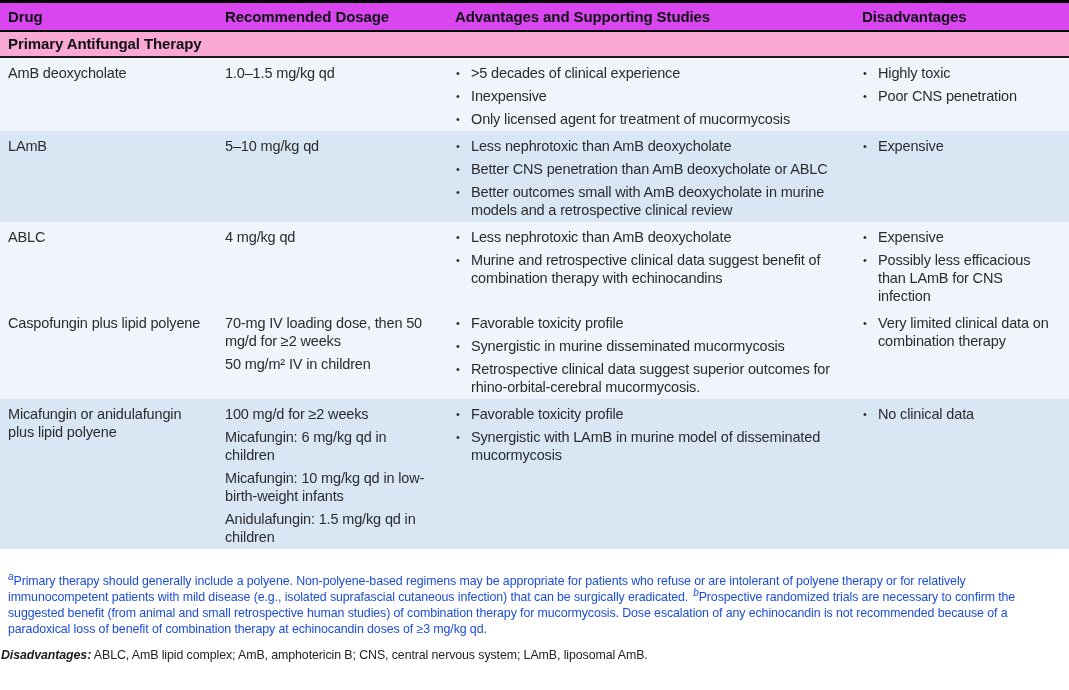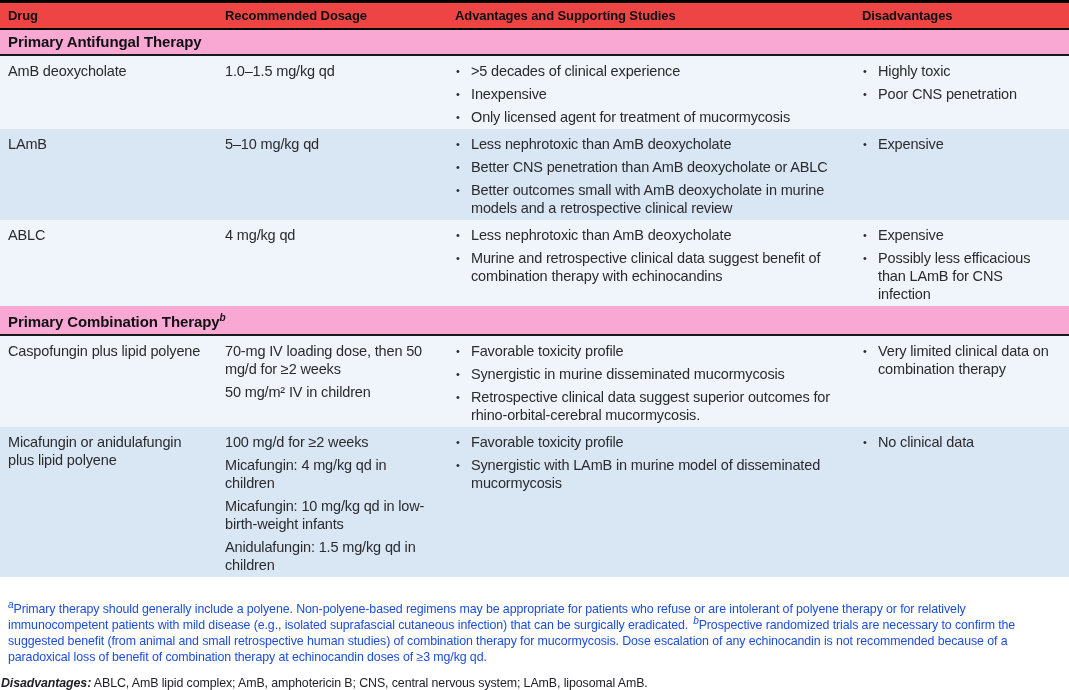--- a/index.html
+++ b/index.html
@@ -12,22 +12,22 @@
   .page { width:1069px; }
 
   table.therapy { width:1069px; border-collapse:collapse; table-layout:fixed;
     border-top:3px solid #000; }
   col.c-drug { width:217px; }
   col.c-dose { width:230px; }
   col.c-adv  { width:407px; }
   col.c-dis  { width:215px; }
 
   thead th {
-    text-align:left; font-weight:bold; font-size:13px; color:#101014;
-    padding:5px 8px 5px 8px; background:#ef4444;
+    text-align:left; font-weight:bold; font-size:15px; color:#101014;
+    padding:5px 8px 5px 8px; background:#d946ef;
     border-bottom:2.5px solid #000; letter-spacing:-0.1px;
   }
 
   tr.section-row td {
     background:#f9a8d4; font-weight:bold; font-size:15px; color:#101014;
     padding:3px 8px 3px 8px; border-bottom:2px solid #1b1b1b;
     letter-spacing:-0.1px;
   }
   tr.section-row sup { font-style:italic; font-weight:bold; font-size:10px; }
 
@@ -168,23 +168,20 @@
                 <span class="dot">•</span>
                 <span>Expensive</span>
               </li>
               <li>
                 <span class="dot">•</span>
                 <span>Possibly less efficacious than LAmB for CNS infection</span>
               </li>
             </ul>
           </td>
         </tr>
-        <tr class="section-row">
-          <td colspan="4"><span>Primary Combination Therapy</span><sup>b</sup></td>
-        </tr>
         <tr class="row-even">
           <td class="cell">
             <p>Caspofungin plus lipid polyene</p>
           </td>
           <td class="cell">
             <p>70-mg IV loading dose, then 50 mg/d for ≥2 weeks</p>
             <p>50 mg/m² IV in children</p>
           </td>
           <td class="cell">
             <ul class="bullets">
@@ -210,21 +207,21 @@
               </li>
             </ul>
           </td>
         </tr>
         <tr class="row-odd">
           <td class="cell">
             <p>Micafungin or anidulafungin plus lipid polyene</p>
           </td>
           <td class="cell">
             <p>100 mg/d for ≥2 weeks</p>
-            <p>Micafungin: 4 mg/kg qd in children</p>
+            <p>Micafungin: 6 mg/kg qd in children</p>
             <p>Micafungin: 10 mg/kg qd in low-birth-weight infants</p>
             <p>Anidulafungin: 1.5 mg/kg qd in children</p>
           </td>
           <td class="cell">
             <ul class="bullets">
               <li>
                 <span class="dot">•</span>
                 <span>Favorable toxicity profile</span>
               </li>
               <li>

